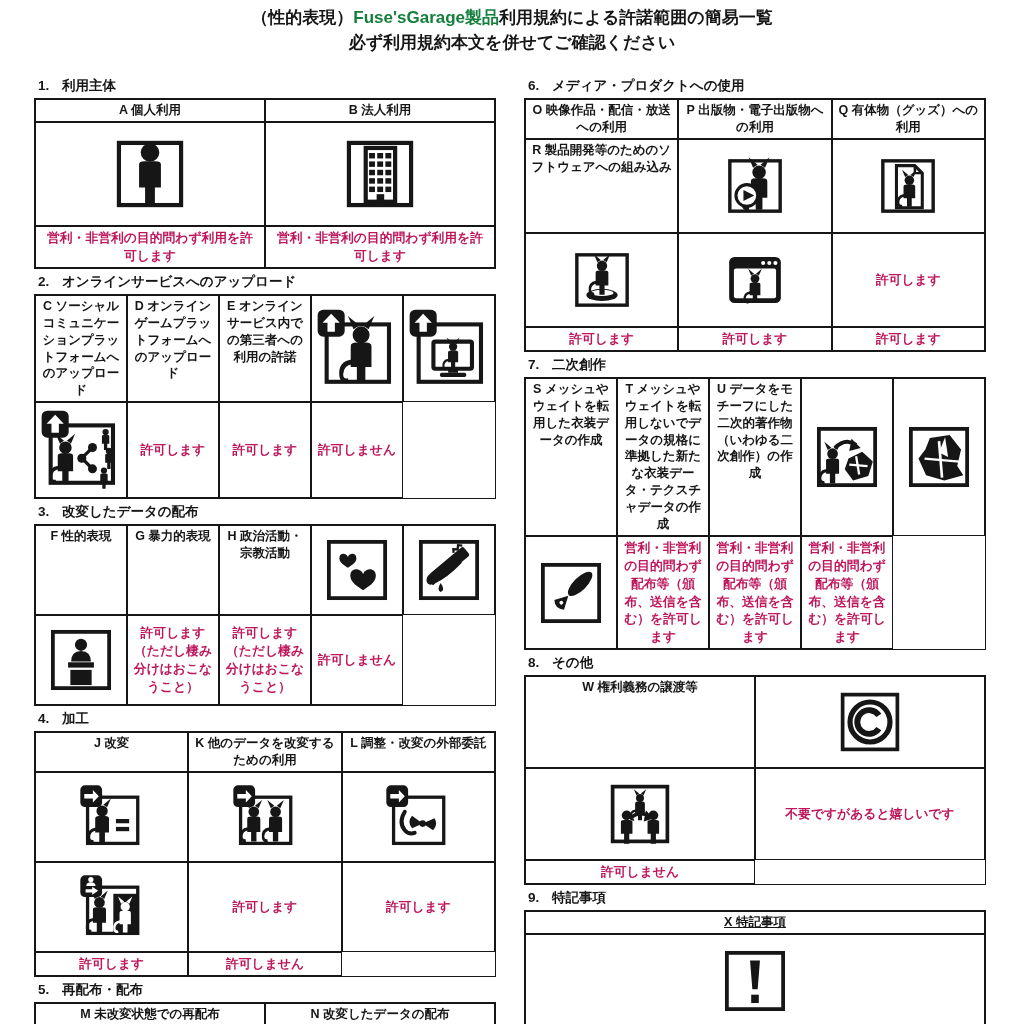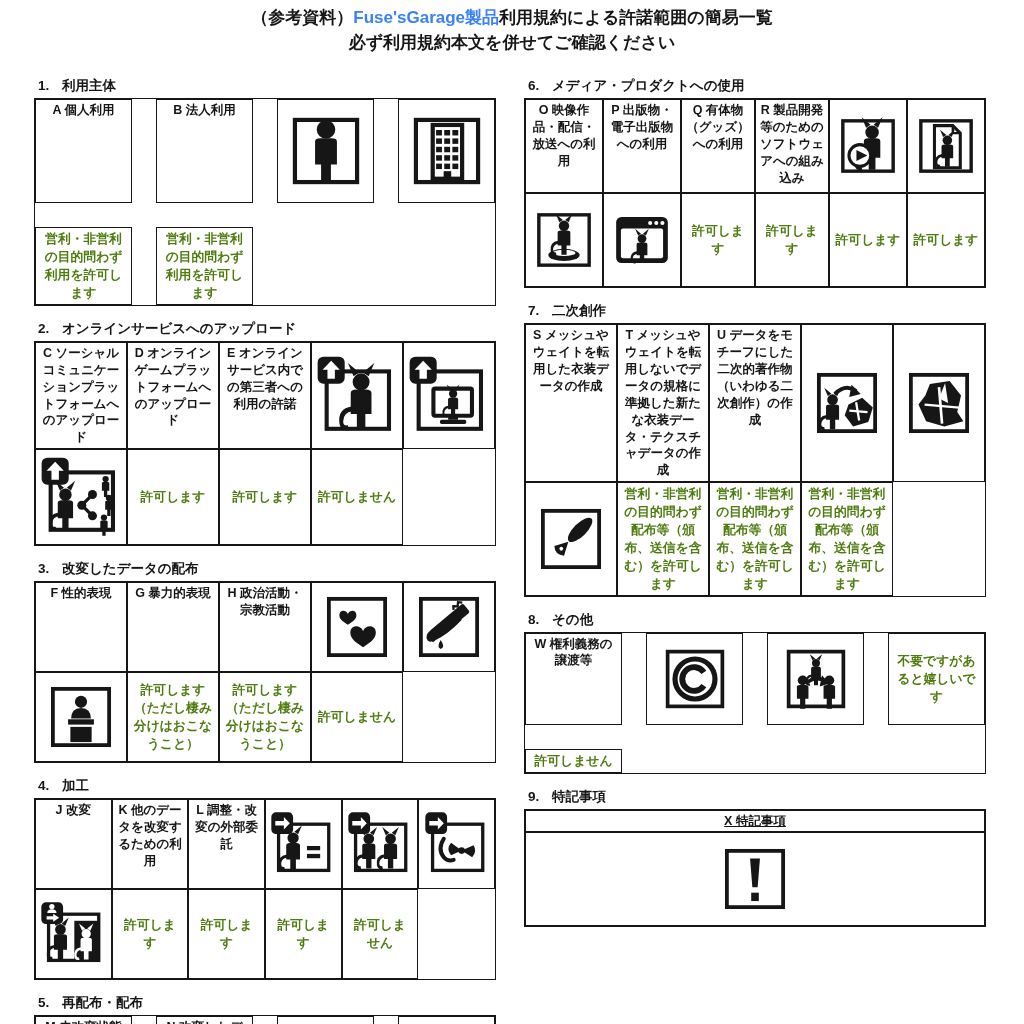--- a/index.html
+++ b/index.html
@@ -1,50 +1,50 @@
 <!DOCTYPE html>
 <html><head>
 <meta charset="utf-8">
 <style>
   html,body{margin:0;padding:0;background:#ffffff;width:1024px;height:1024px;overflow:hidden;}
   body{font-family:"Liberation Sans","DejaVu Sans",sans-serif;color:#161616;}
   .page{width:1024px;height:1024px;box-sizing:border-box;padding-top:6px;position:relative;}
   .titles{text-align:center;font-weight:bold;font-size:17px;line-height:1.45;color:#161616;}
-  .brand{color:#3b82f6;}
+  .brand{color:#15803d;}
   .cols{display:flex;margin-top:22px;padding:0 34px;gap:28px;align-items:flex-start;}
   .col{width:462px;flex:0 0 462px;}
-  .section{margin-bottom:14px;}
+  .section{margin-bottom:4px;}
   .sec-head{font-weight:bold;font-size:13.5px;margin:0 0 3px 4px;color:#161616;}
   .sec-num{display:inline-block;min-width:24px;}
   .grid{display:grid;border:1px solid #161616;background:#fff;}
   .cols-1{grid-template-columns:1fr;text-decoration:underline;}
-  .cols-2{grid-template-columns:1fr 1fr 1fr 1fr;gap:24px;}
+  .cols-2{grid-template-columns:1fr 1fr;}
   .cols-3{grid-template-columns:1fr 1fr 1fr 1fr 1fr;}
-  .cols-4{grid-template-columns:repeat(6,1fr);}
+  .cols-4{grid-template-columns:repeat(3,1fr);}
   .hcell,.icell,.scell{border:1px solid #161616;box-sizing:border-box;}
   .hcell{font-weight:bold;font-size:12.5px;line-height:1.35;text-align:center;padding:2px 4px;}
   .icell{display:flex;align-items:center;justify-content:center;padding:4px;}
-  .scell{font-weight:bold;font-size:12.8px;line-height:1.4;color:#4d7c0f;text-align:center;padding:2px 5px;display:flex;align-items:center;justify-content:center;}
+  .scell{font-weight:bold;font-size:12.8px;line-height:1.4;color:#be185d;text-align:center;padding:2px 5px;display:flex;align-items:center;justify-content:center;}
   .icon svg{display:block;}
   .s1 .icell{min-height:104px}.s1 .icon svg{width:84px;height:84px}
   .s2 .icell{min-height:96px}.s2 .icon svg{width:82px;height:82px}
   .s3 .icell{min-height:90px}.s3 .icon svg{width:76px;height:76px}
   .s4 .icell{min-height:90px}.s4 .icon svg{width:66px;height:66px}
   .s5 .icell{min-height:100px}.s5 .icon svg{width:80px;height:80px}
   .s6 .icell{min-height:94px}.s6 .icon svg{width:68px;height:68px}
   .s7 .icell{min-height:100px}.s7 .icon svg{width:76px;height:76px}
   .s8 .icell{min-height:92px}.s8 .icon svg{width:74px;height:74px}
   .s9 .icell{min-height:94px}.s9 .icon svg{width:76px;height:76px}
 </style>
 </head>
 <body>
 
 <div class="page">
   <div class="titles">
-    <div><span>（参考資料）</span><span class="brand">Fuse'sGarage製品</span><span>利用規約による許諾範囲の簡易一覧</span></div>
+    <div><span>（性的表現）</span><span class="brand">Fuse'sGarage製品</span><span>利用規約による許諾範囲の簡易一覧</span></div>
     <div>必ず利用規約本文を併せてご確認ください</div>
   </div>
 
   <div class="cols">
     <div class="col">
 
       <div class="section">
         <div class="sec-head"><span class="sec-num">1.</span><span>利用主体</span></div>
         <div class="grid cols-2 s1">
           <div class="hcell">A 個人利用</div>

